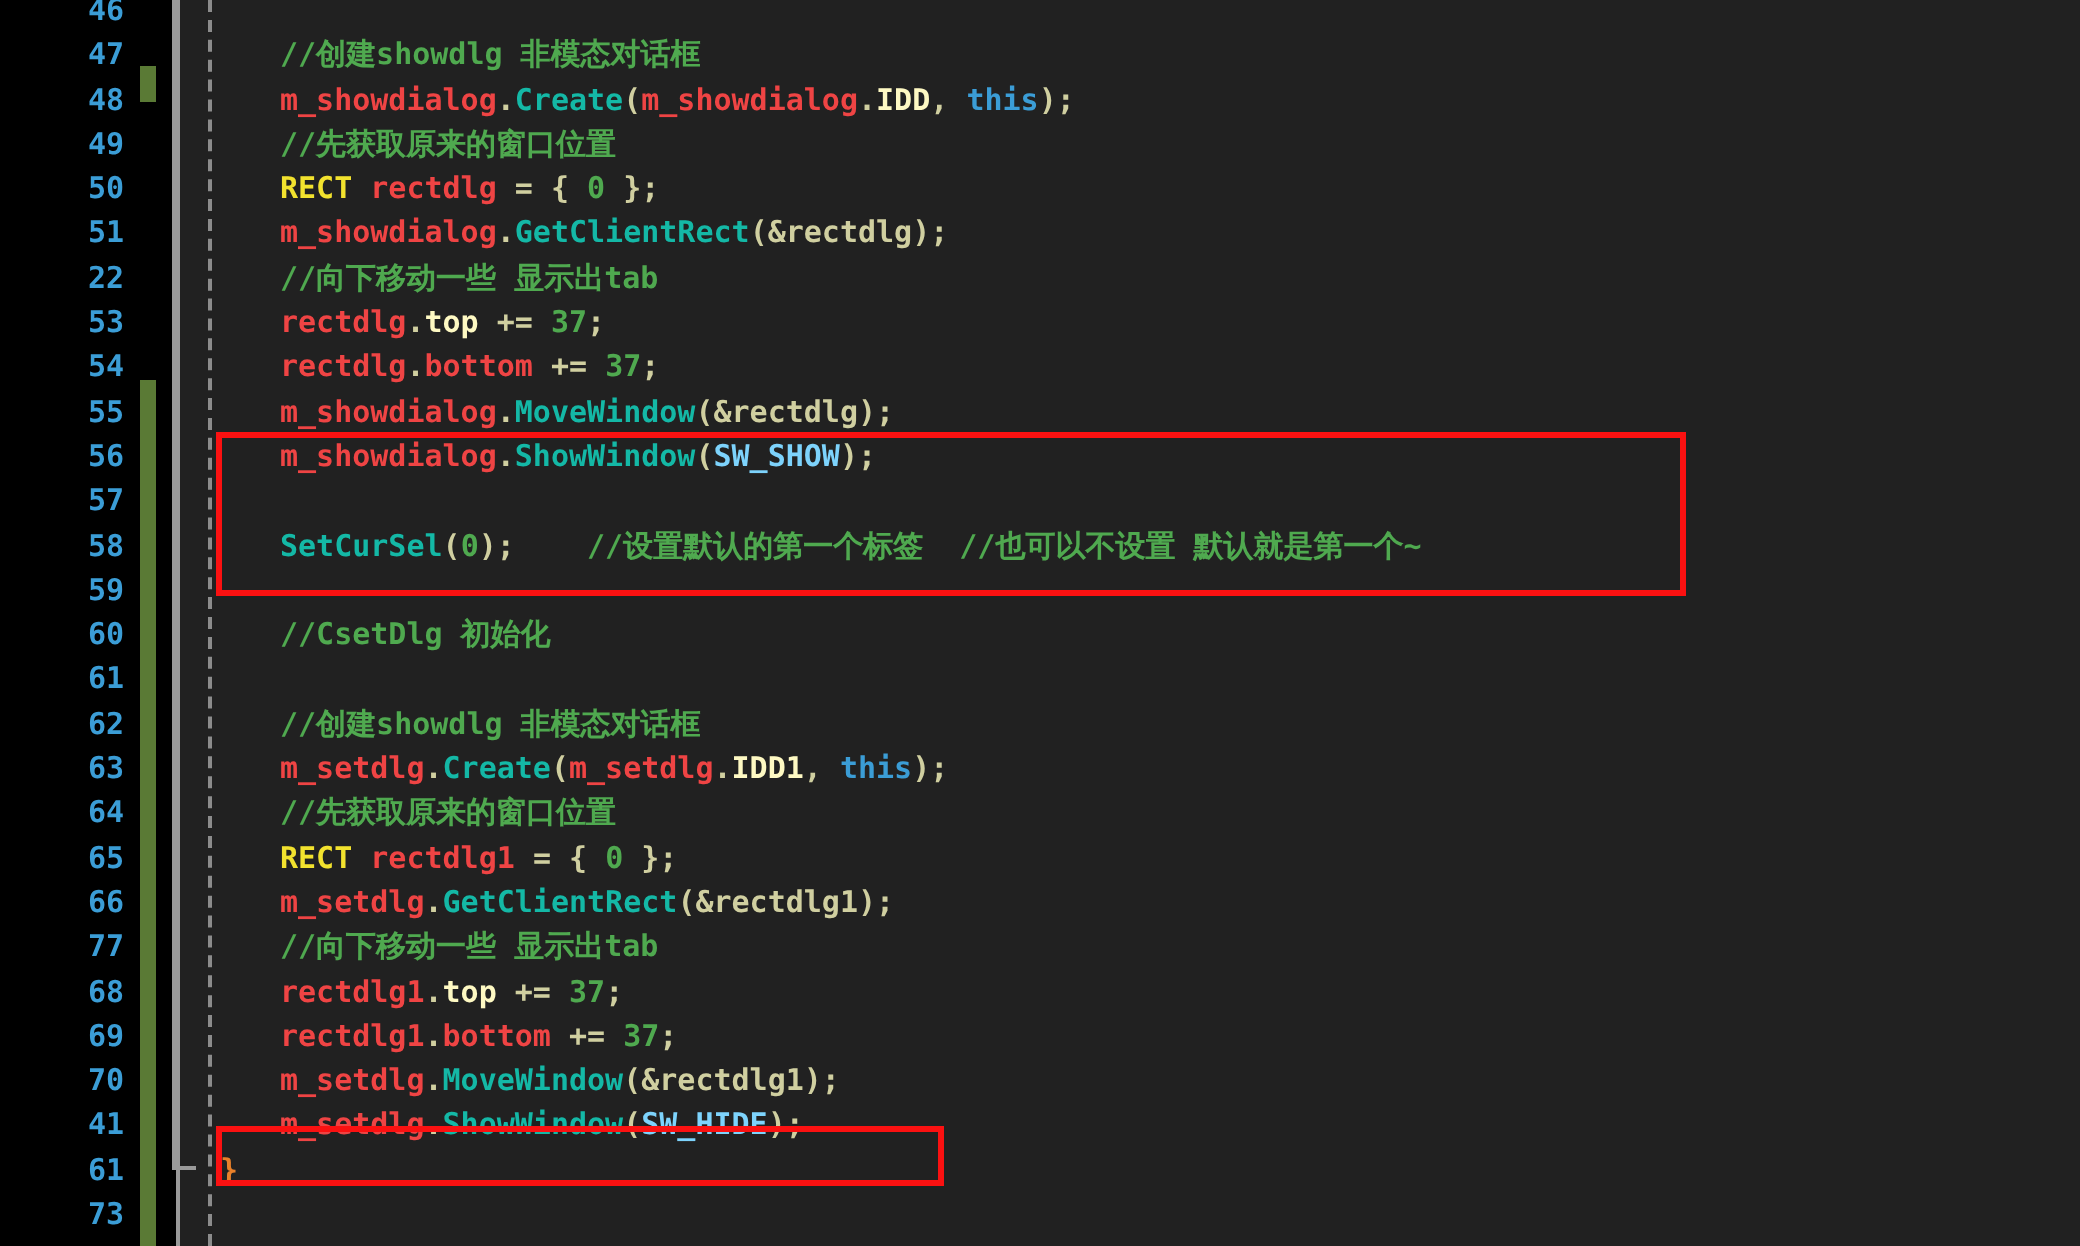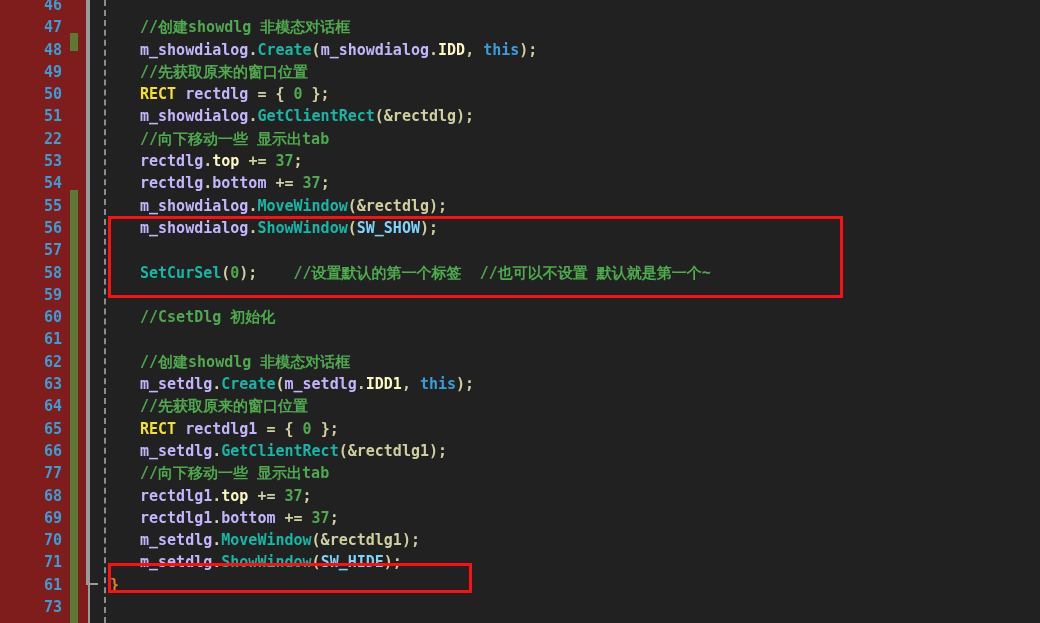--- a/index.html
+++ b/index.html
@@ -19,21 +19,21 @@
     line-height: 22.3px;
     -webkit-font-smoothing: antialiased;
   }
 
   
   .gutter {
     position: absolute;
     left: 0; top: 0;
     width: 88px;
     height: 100%;
-    background: #7f1d1d;
+    background: #000000;
     z-index: 3;
   }
   .linenos {
     position: absolute;
     left: 0;
     top: -6px;
     width: 62px;
   }
   .lineno {
     height: 22.3px;
@@ -93,21 +93,21 @@
     white-space: pre;
   }
   .line {
     height: 22.3px;
     line-height: 22.3px;
     padding-left: 0;
     white-space: pre;
   }
 
   
-  .t-plain   { color: #c4b5fd; }
+  .t-plain   { color: #ef4444; }
   .t-comment { color: #4fa94f; }
   .t-fn      { color: #14b8a6; }
   .t-type    { color: #f2e22e; }
   .t-kw      { color: #3b9dd6; }
   .t-num     { color: #4fa94f; }
   .t-const   { color: #7dd3fc; }
   .t-punc    { color: #d0cfa0; }
   .t-prop    { color: #fef9c3; }
   .t-brace   { color: #e8802a; }
 
@@ -150,21 +150,21 @@
         <div class="lineno">61</div>
         <div class="lineno">62</div>
         <div class="lineno">63</div>
         <div class="lineno">64</div>
         <div class="lineno">65</div>
         <div class="lineno">66</div>
         <div class="lineno">77</div>
         <div class="lineno">68</div>
         <div class="lineno">69</div>
         <div class="lineno">70</div>
-        <div class="lineno">71</div>
+        <div class="lineno">41</div>
         <div class="lineno">61</div>
         <div class="lineno">73</div>
       </div>
   </div>
 
   <div id="gitmarker-layer">
       <div class="gitbar" style="top: 33px; height: 18px;"></div>
       <div class="gitbar" style="top: 190px; height: 433px;"></div>
     </div>
 

